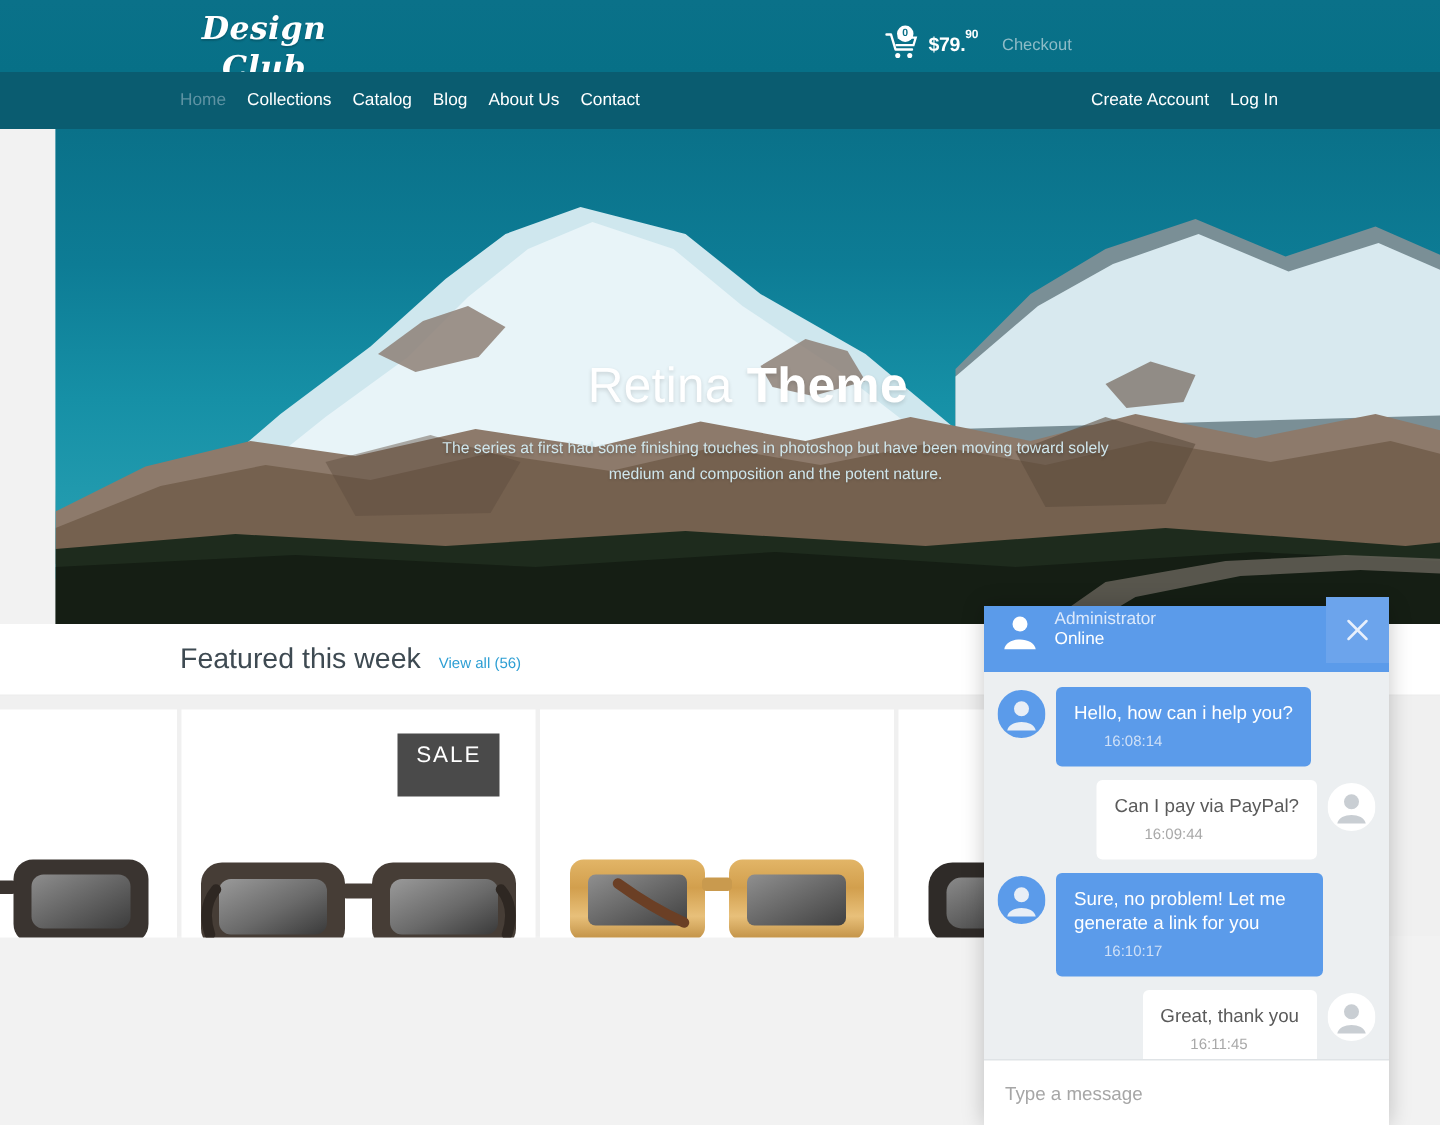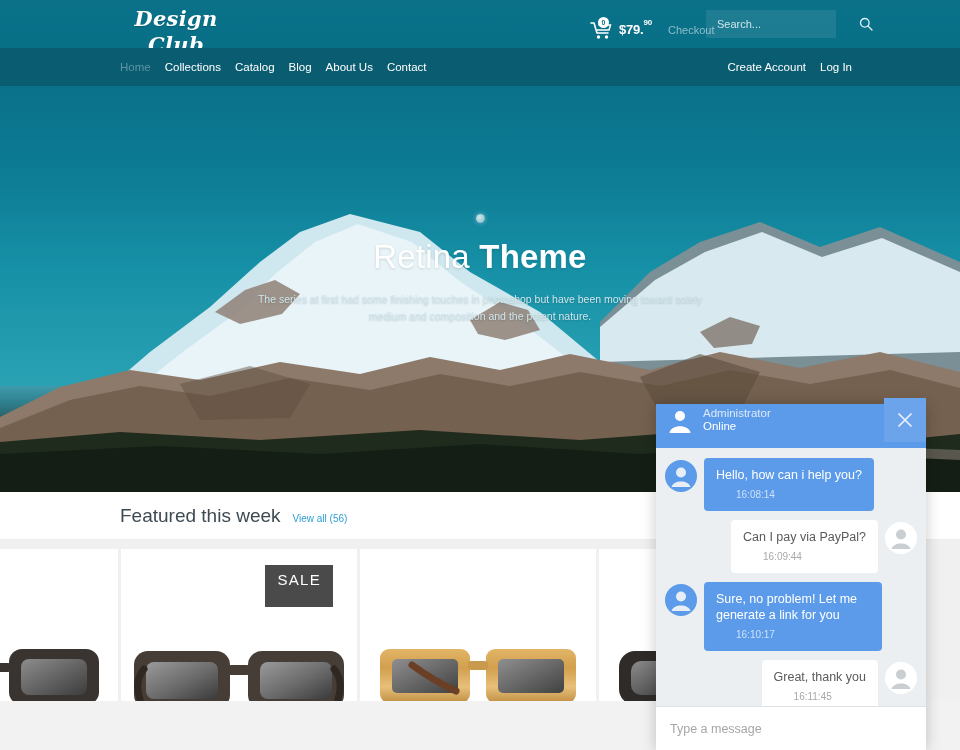--- a/index.html
+++ b/index.html
@@ -87,22 +87,23 @@
     display: flex; align-items: center; gap: 14px;
   }
   .nav-link {
     color: #ffffff; font-size: 11.5px; text-decoration: none;
     cursor: pointer; white-space: nowrap;
   }
   .nav-link.muted { color: #5e93a3; }
 
   
   .hero {
-    position: relative; height: 406px; overflow: hidden;
+    position: relative; height: 330px; overflow: hidden;
     background: linear-gradient(180deg, #0b7a93 0%, #117f97 25%, #1b8ca2 45%, #2a9bb0 58%, #3aa3b6 66%, #46a8b9 72%, #2f7f8e 78%, #243f3a 86%, #1d2b22 100%);
+    margin-left: 37px;
   }
   
   .sky {
     position: absolute; left: 0; top: 0; width: 100%; height: 300px;
     background: linear-gradient(180deg, #0a7189 0%, #0d7c95 30%, #1690a6 60%, #2aa2b4 100%);
   }
   .moon {
     position: absolute; left: 476px; top: 128px;
     width: 9px; height: 9px; border-radius: 50%;
     background: radial-gradient(circle at 38% 38%, #cfe8ee 0%, #9fc9d4 60%, rgba(160,200,212,0.25) 100%);
@@ -237,29 +238,20 @@
           <path d="M7 10 h12 l1.5 -5 h-12" fill="none" stroke="#ffffff" stroke-width="1.5"></path>
         </svg>
         <div class="cart-badge">0</div>
       </div>
       <div class="cart-price">
         <span>$79.</span><sup>90</sup>
       </div>
       <a class="checkout-link" href="#">Checkout</a>
     </div>
 
-    <div class="search-box">
-      <input class="search-input" type="text" placeholder="Search..." style="">
-      <span class="search-icon">
-        <svg viewBox="0 0 14 14" width="14" height="14" aria-hidden="true">
-          <circle cx="5.8" cy="5.8" r="4.3" fill="none" stroke="#e2f0f4" stroke-width="1.3"></circle>
-          <line x1="9" y1="9" x2="13" y2="13" stroke="#e2f0f4" stroke-width="1.3" stroke-linecap="round"></line>
-        </svg>
-      </span>
-    </div>
   </div>
 
   <div class="navbar">
     <div class="nav-left">
       <a class="nav-link muted" href="#">Home</a>
       <a class="nav-link" href="#">Collections</a>
       <a class="nav-link" href="#">Catalog</a>
       <a class="nav-link" href="#">Blog</a>
       <a class="nav-link" href="#">About Us</a>
       <a class="nav-link" href="#">Contact</a>

